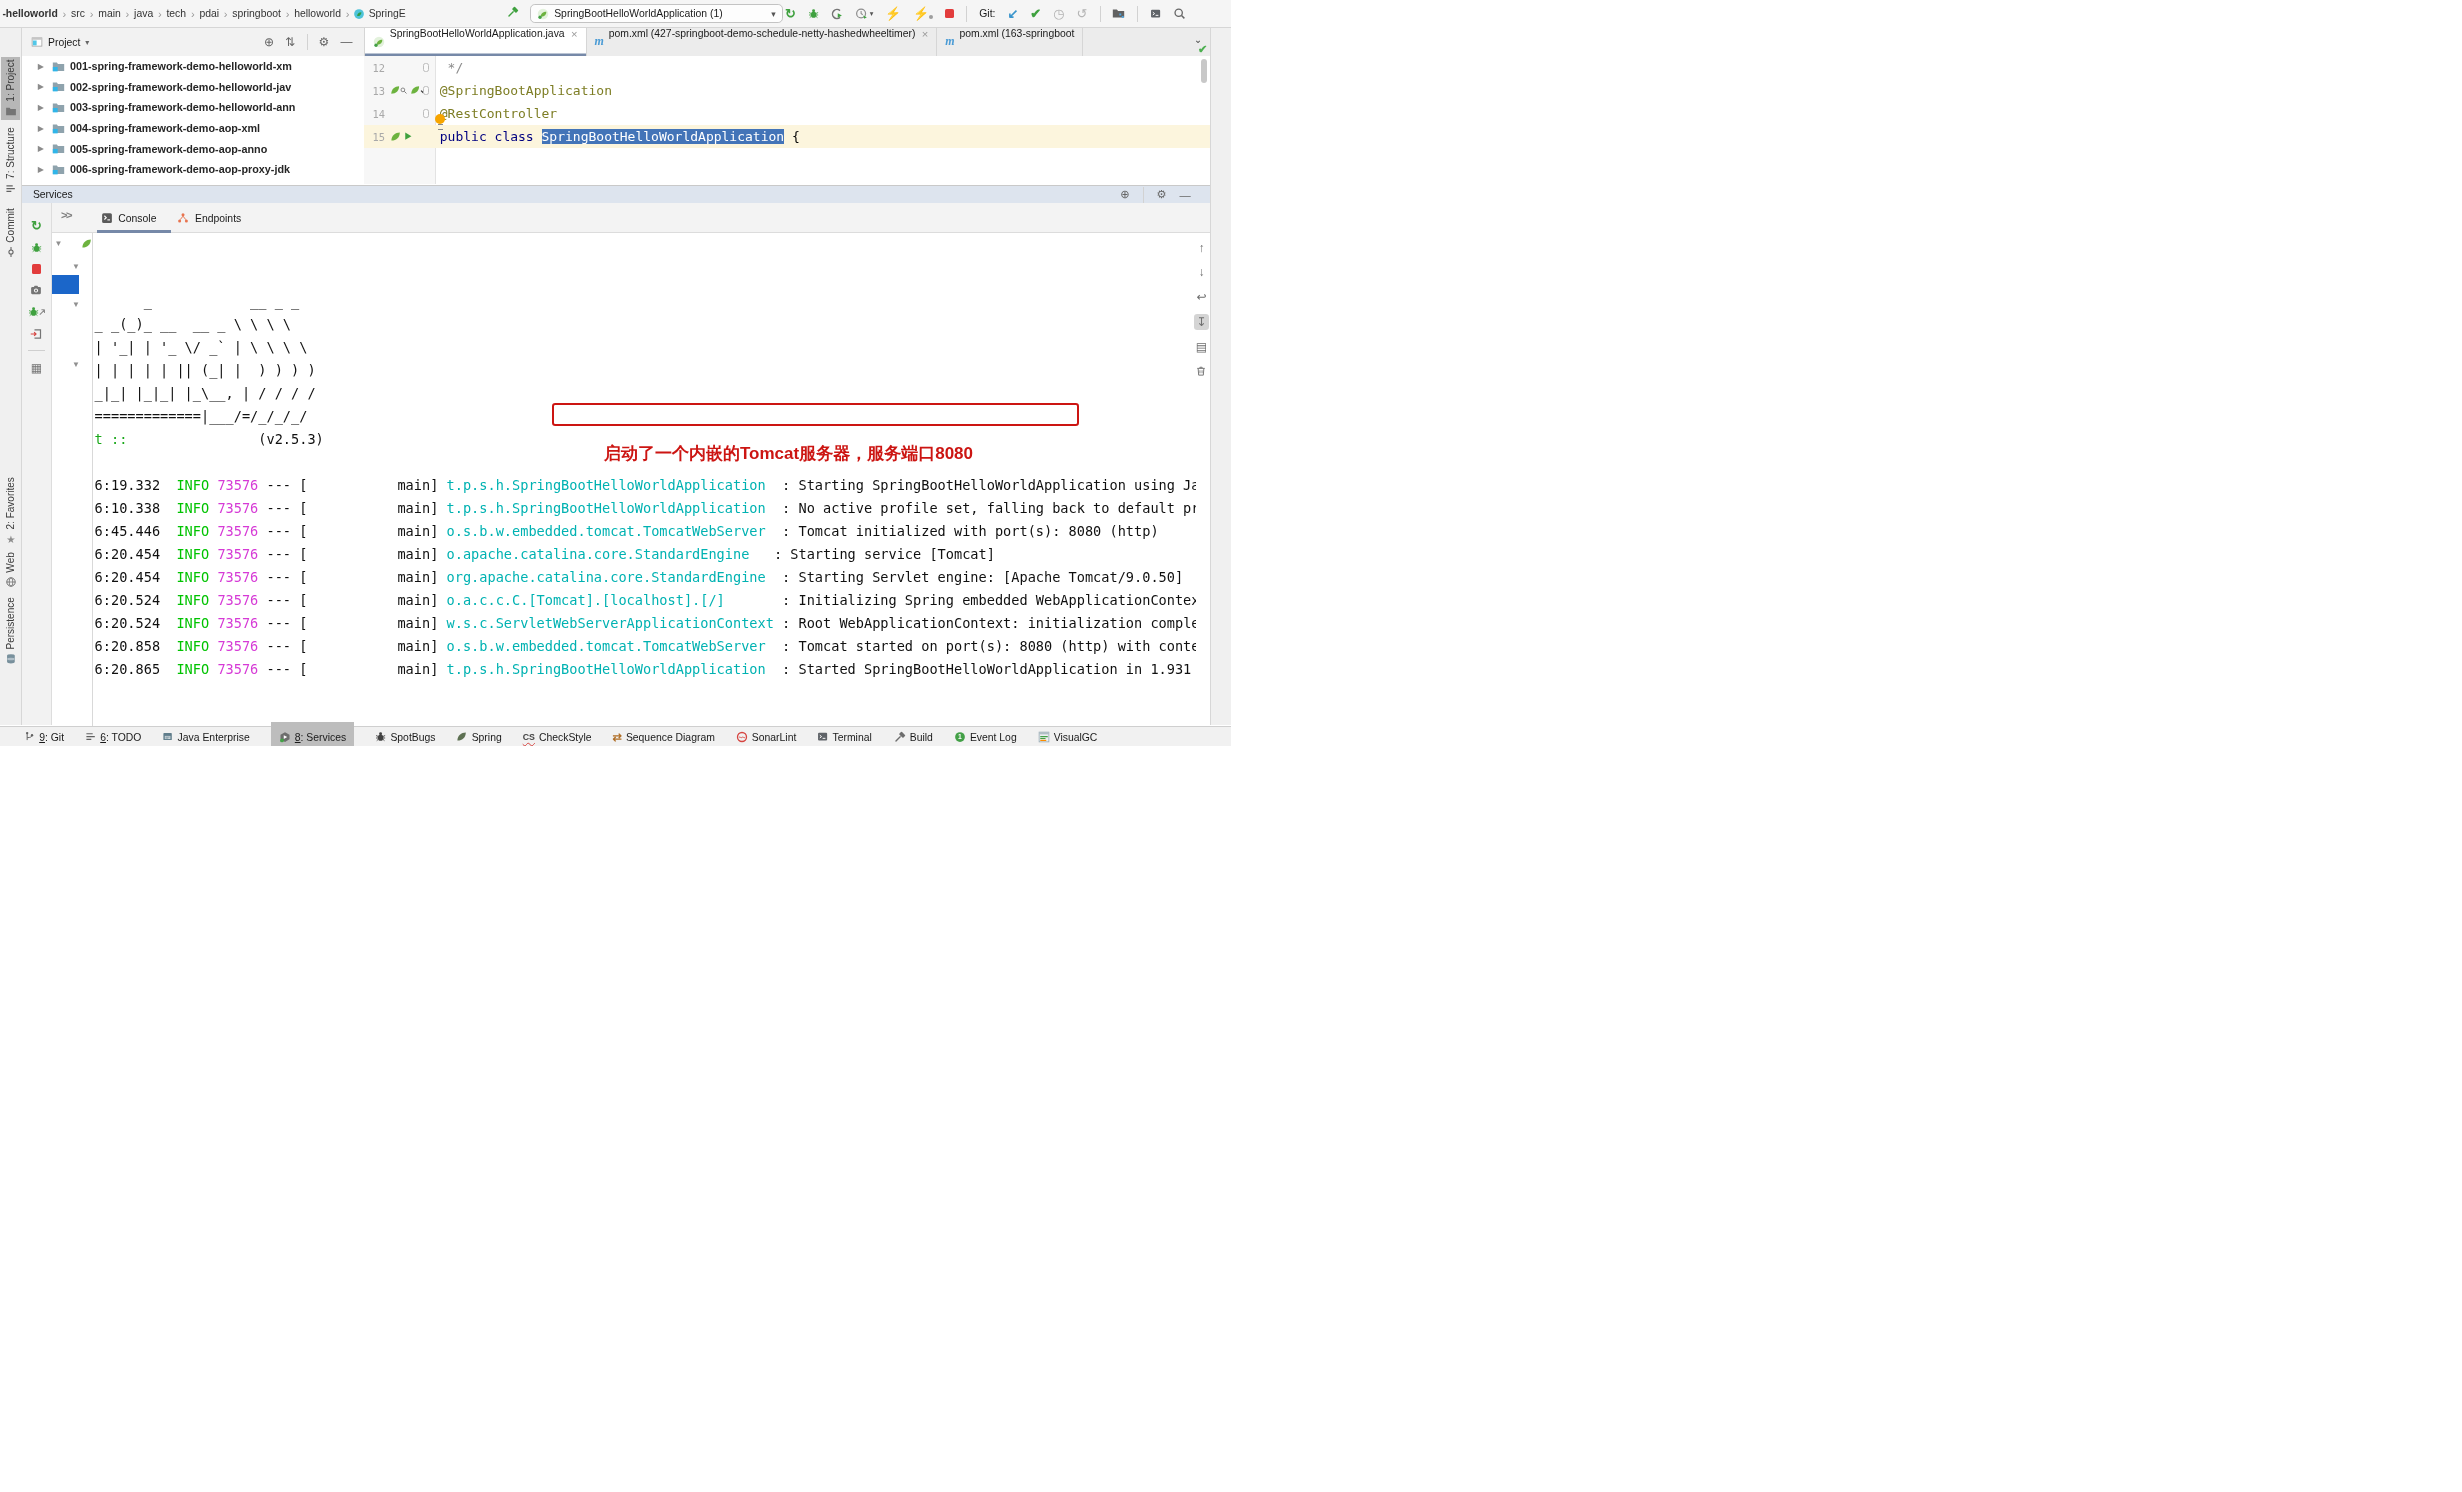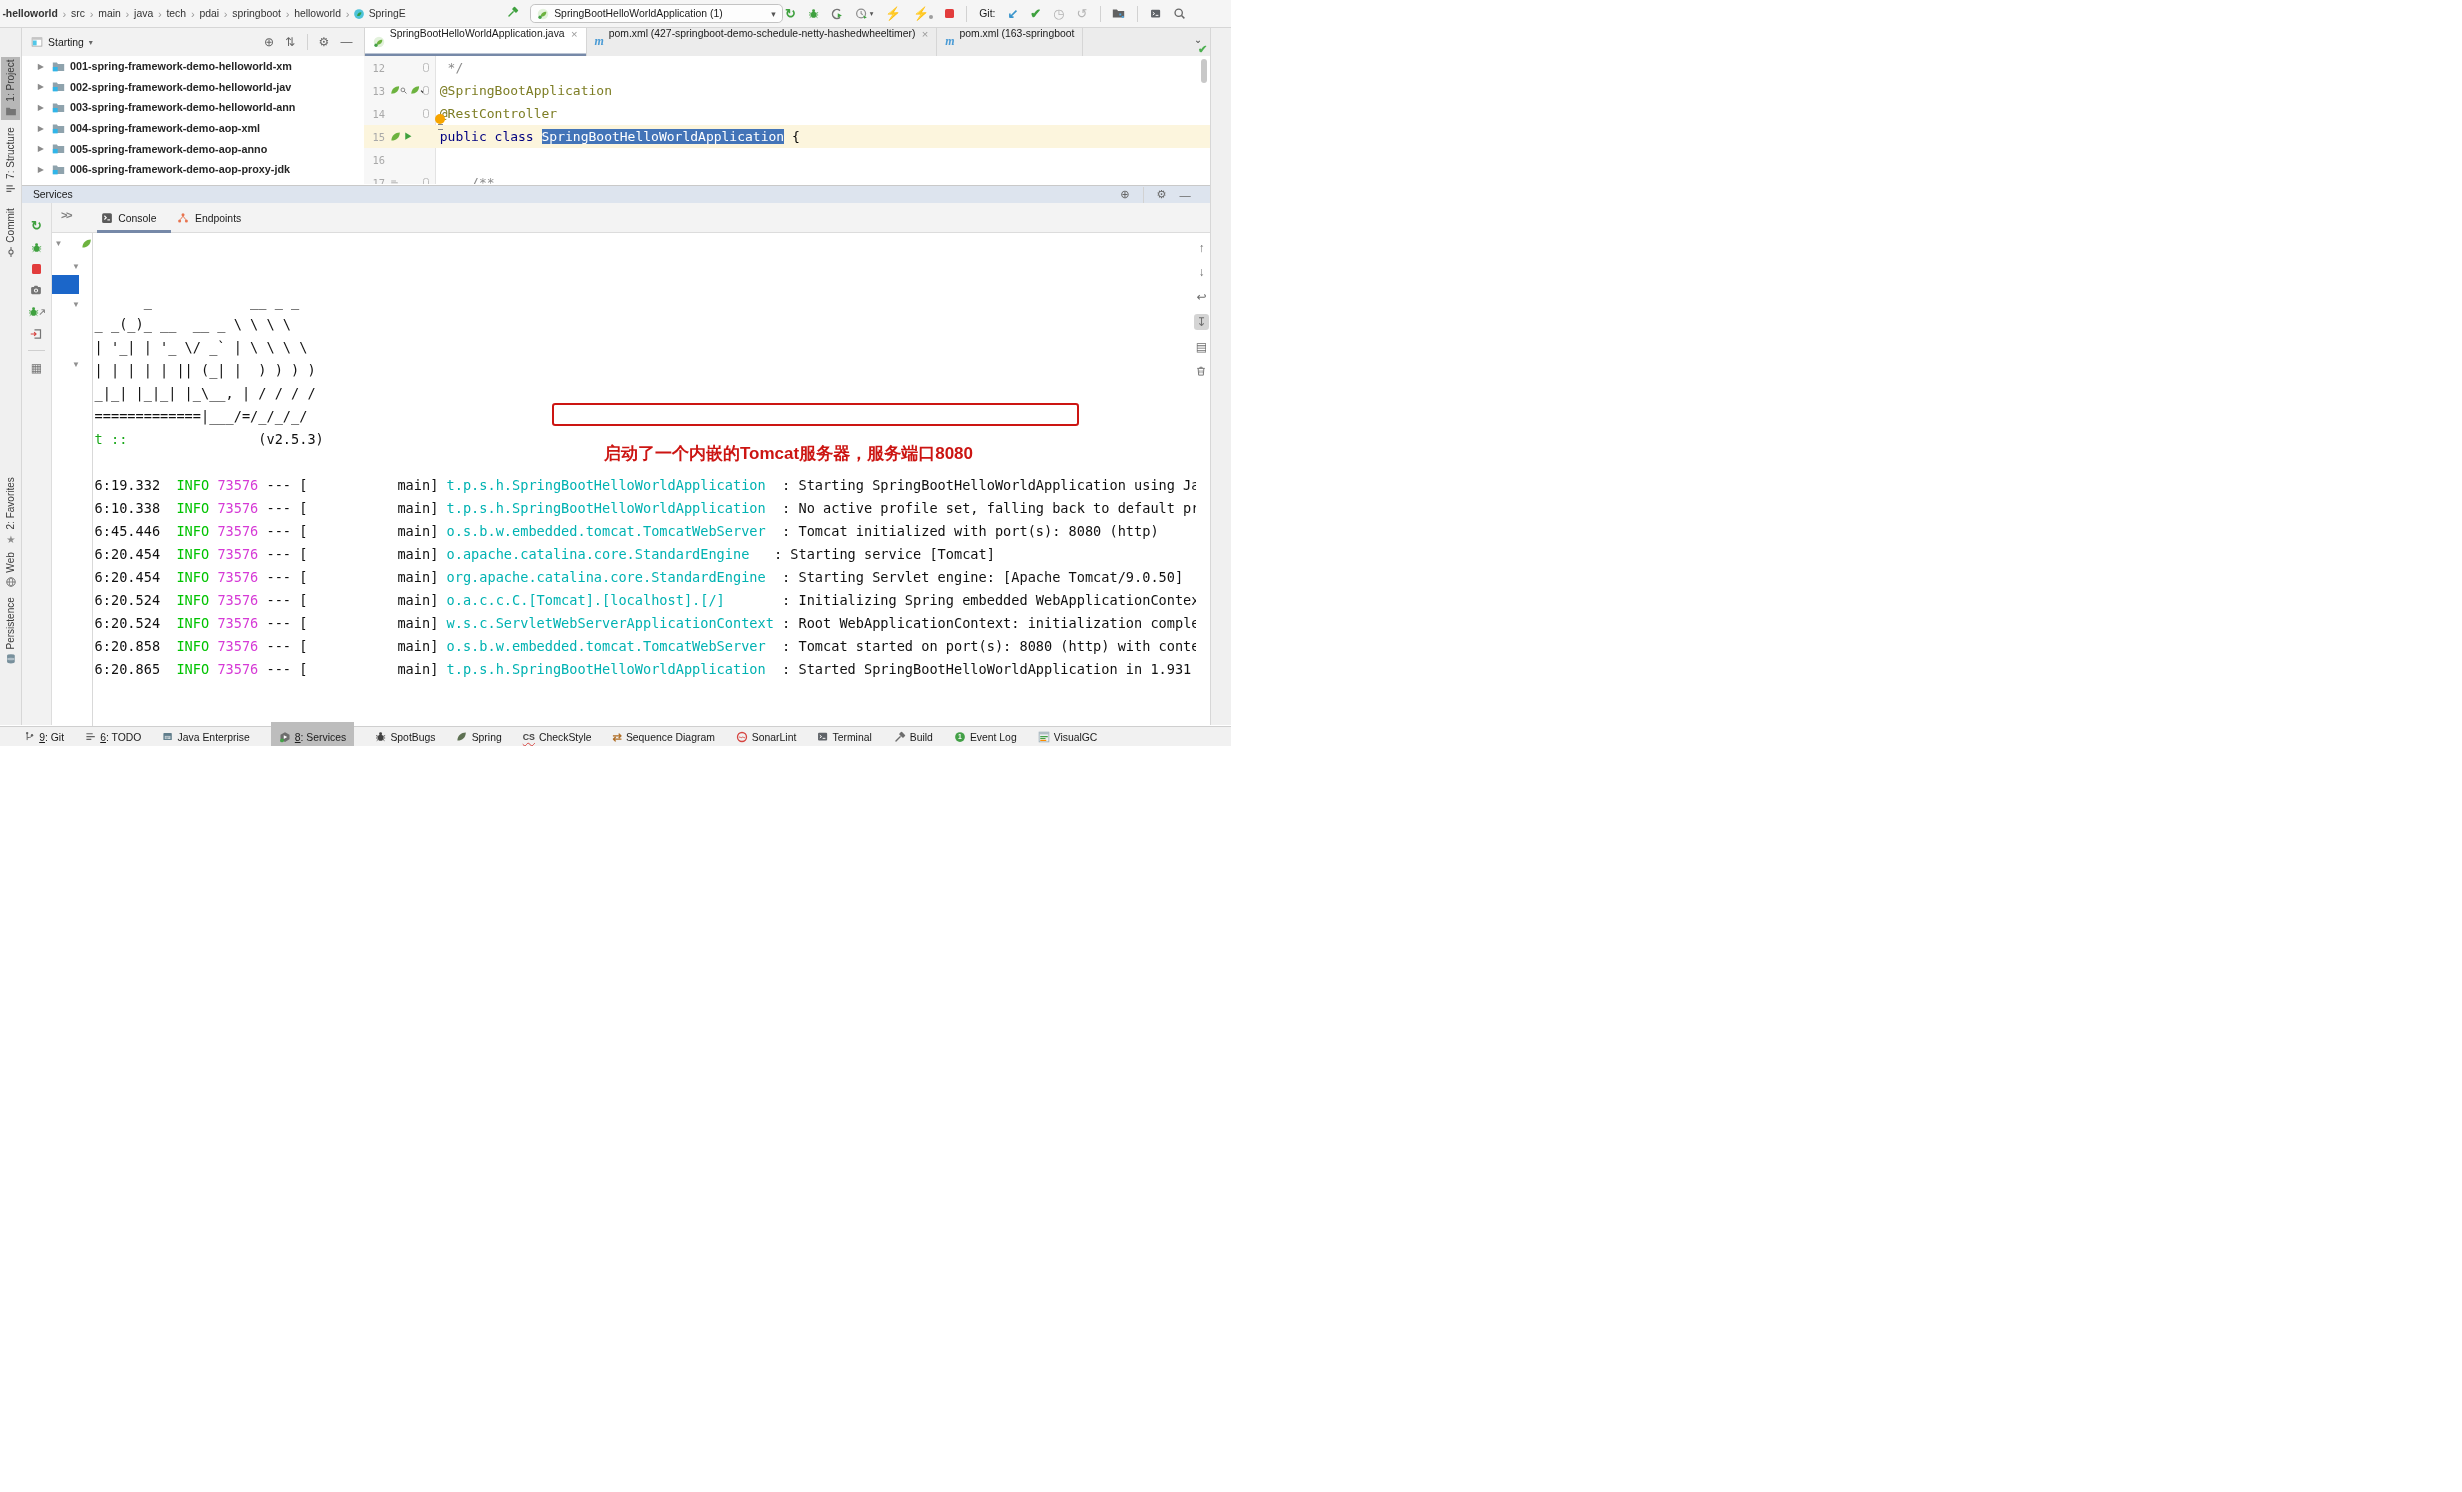--- a/index.html
+++ b/index.html
@@ -54,21 +54,21 @@
   .prow .tw{color:#8c8c8c;font-size:8px;width:9.6px}
   .prow .plabel{font-weight:600;color:#262626;font-size:10.8px}
 
   
   #etabs{position:absolute;left:364px;top:28px;width:846px;height:28px;background:#ececec;display:flex;border-left:0.8px solid #d6d6d6}
   .etab{display:flex;gap:4.8px;padding:0 8px;border-right:0.8px solid #d6d6d6;white-space:nowrap;cursor:pointer;max-width:385px;overflow:hidden}
   .etab.active{background:#fff;box-shadow:inset 0 -2.4px 0 var(--tab_underline)}
   .etab .close{color:#9a9a9a;font-size:11.2px;margin-left:1.6px}
   #tab-overflow{position:absolute;left:1194px;top:34px;color:#555;font-size:9.6px;cursor:pointer}
   #gutter-bg{position:absolute;left:364px;top:56px;width:72px;height:128px;background:#f7f7f7;border-right:0.8px solid #e3e3e3}
-  #elines{position:absolute;left:364px;top:56px;width:846px;height:128px;overflow:hidden}
+  #elines{position:absolute;left:364px;top:56px;width:846px;height:92px;overflow:hidden}
   .eline{position:relative;height:23px;display:flex;align-items:center}
   .eline.current::before{content:"";position:absolute;left:0;top:0;right:0;bottom:0;background:var(--cur_line)}
   .eline>*{position:relative}
   .gnum{width:21px;text-align:right;color:#a9a9a9;font:10.4px "DejaVu Sans Mono",monospace}
   .gicons{width:34px;display:flex;gap:2.4px;justify-content:flex-start;padding-left:4.8px}
   .gfold{width:14.4px;display:flex;justify-content:center}
   .foldpill{width:5.6px;height:9.6px;border:0.8px solid #bdbdbd;border-radius:2.4px;background:#fafafa}
   .gcode{white-space:pre;font:13px "DejaVu Sans Mono",monospace;padding-left:6.4px}
   .gcode .comment{color:#8c8c8c}
   .gcode .annotation{color:#7d7d24}
@@ -367,21 +367,21 @@
     </div>
 
   <div id="project-header">
     <span class="ic" id="proj-win-icon">
         <svg viewBox="0 0 16 16" width="12" height="12">
           <rect x="1.5" y="2.5" width="13" height="11" fill="#fff" stroke="#9e9e9e"></rect>
           <rect x="1.5" y="2.5" width="13" height="2.5" fill="#c5c5c5"></rect>
           <rect x="2.5" y="6" width="5" height="6.5" fill="#52c7e8"></rect>
         </svg>
       </span>
-    <span class="ph-title">Starting</span>
+    <span class="ph-title">Project</span>
     <span class="ph-caret">▾</span>
     <span id="ph-icons">
       <span class="glyph">⊕</span>
       <span class="glyph">⇅</span>
       <span class="vsep"></span>
       <span class="glyph">⚙</span>
       <span class="glyph">—</span>
     </span>
   </div>
   <div id="ptree">

